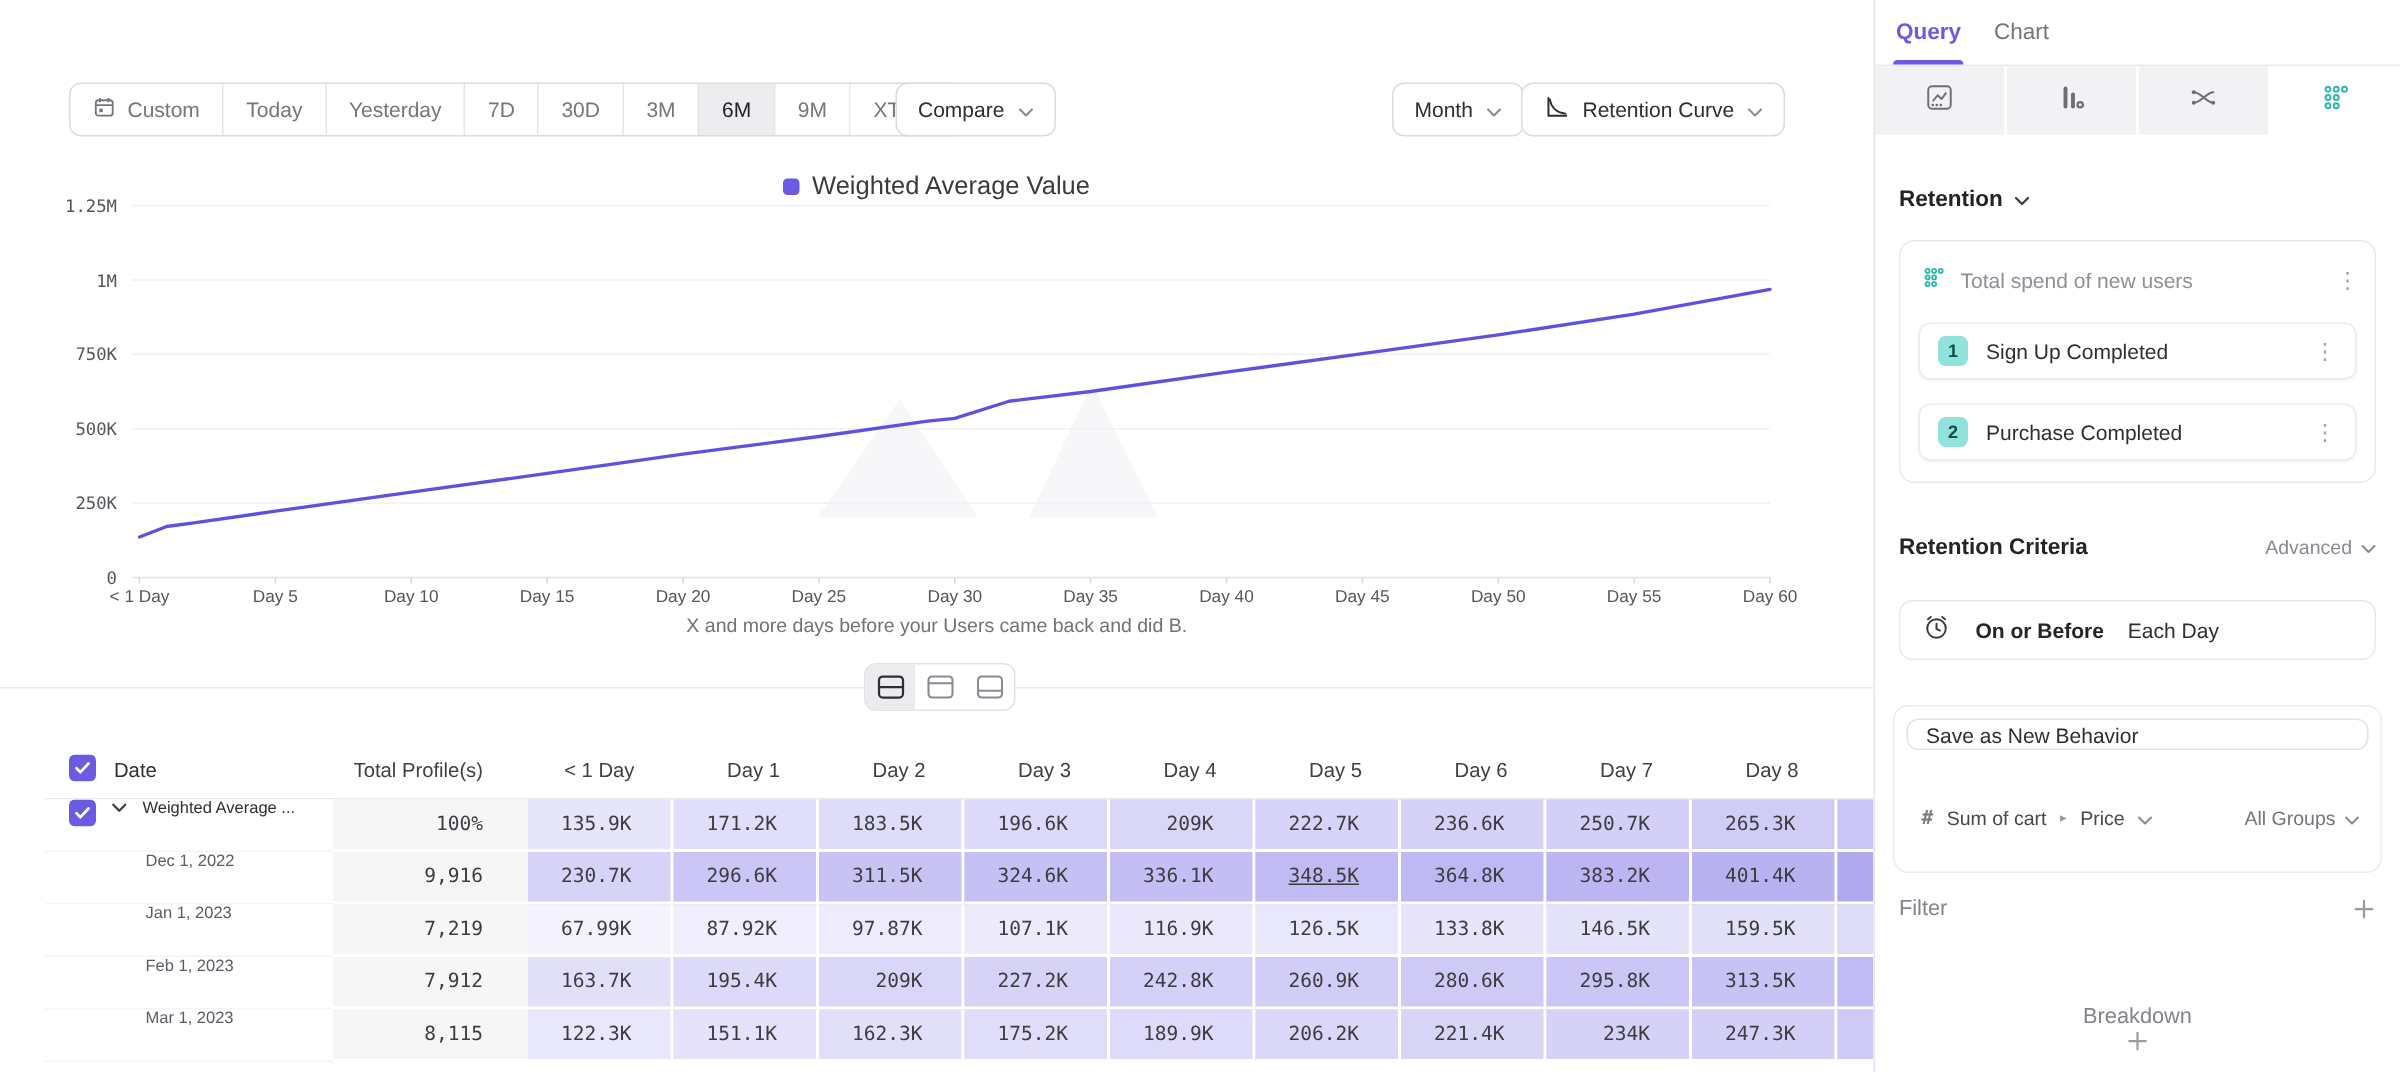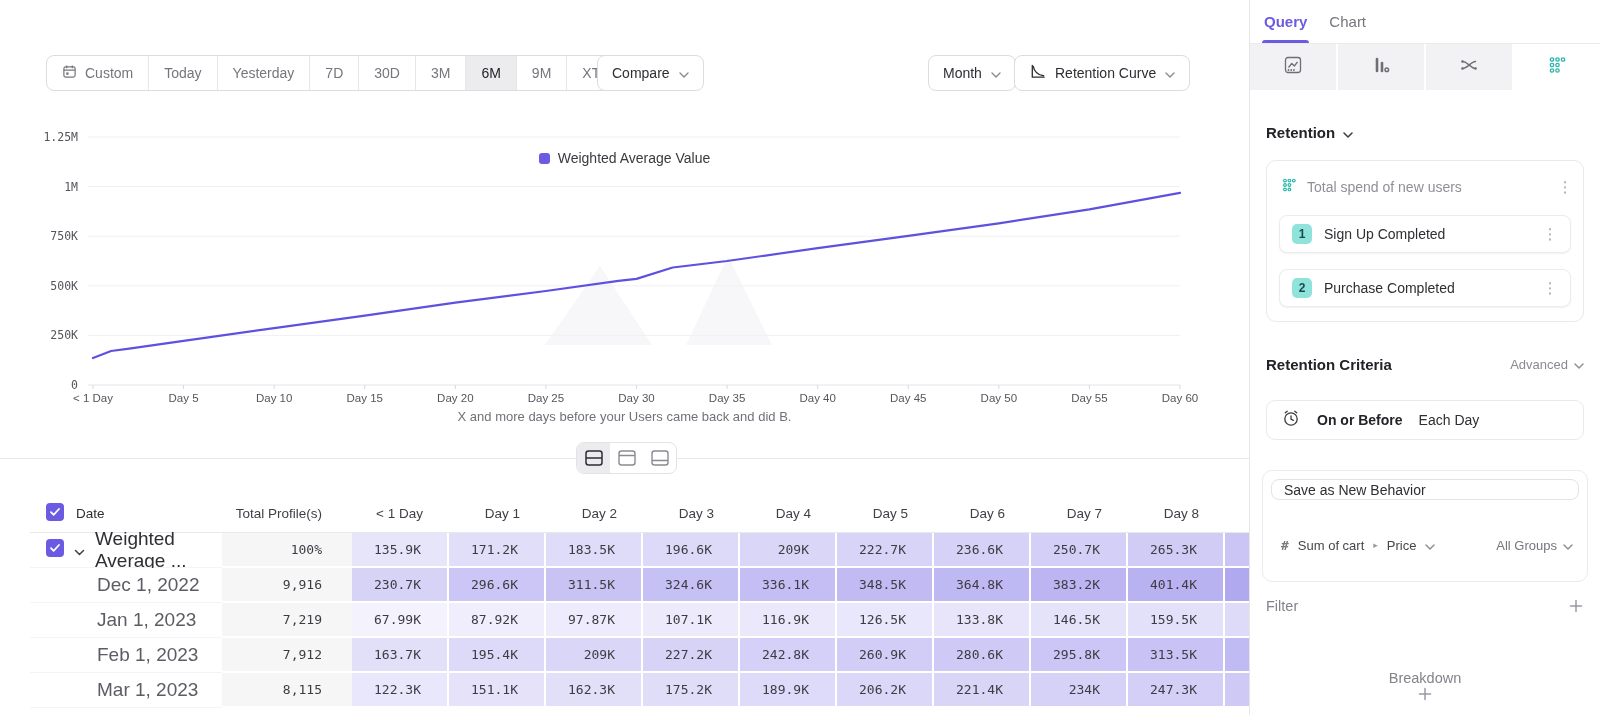--- a/index.html
+++ b/index.html
@@ -16,21 +16,21 @@
          font-size:14px; color:#75757d; border-left:1px solid #e7e7ea; cursor:pointer; white-space:nowrap; }
   .seg:first-child { border-left:none; border-radius:7px 0 0 7px; }
   .seg:last-child { border-radius:0 7px 7px 0; }
   .seg.active { background:#ececef; color:#232328; font-weight:500; }
   .toolbtn { position:absolute; top:55px; height:36px; display:flex; align-items:center; gap:9px;
              border:1px solid #dcdce0; border-radius:8px; background:#fff; padding:0 14px;
              font-size:14px; color:#2e2e33; cursor:pointer; }
 
   
   #legend { position:absolute; top:114px; left:0; width:1249px; display:flex;
-            justify-content:center; align-items:center; gap:8px; font-size:14px; color:#3a3a40;margin-top:36px; }
+            justify-content:center; align-items:center; gap:8px; font-size:17px; color:#3a3a40; }
   #legend .swatch { width:11px; height:11px; border-radius:3px; }
   #chartsvg { position:absolute; top:0; left:0; }
   .ytick { position:absolute; width:70px; left:8px; text-align:right; font-size:11.5px; color:#55555c; }
   .xtick { position:absolute; width:90px; text-align:center; font-size:11.5px; color:#55555c; }
   #caption { position:absolute; top:409px; left:0; width:1249px; text-align:center;
              font-size:13px; color:#71717a; }
   #hr-divider { position:absolute; top:458px; left:0; width:1249px; border-top:1px solid #e8e8ea; }
   #view-toggles { position:absolute; top:442px; left:576px; height:32px; display:flex;
                   background:#fff; border:1px solid #e3e3e6; border-radius:8px; overflow:hidden; }
   .vt { width:33px; display:flex; align-items:center; justify-content:center; cursor:pointer; }
@@ -38,21 +38,21 @@
 
   
   #grid { position:absolute; top:494px; left:30px; width:1219px; height:221px; overflow:hidden;
           display:grid; grid-template-columns:192px 130px repeat(9, 97px) 1fr;
           grid-auto-rows:35px; grid-template-rows:39px; }
   .th { display:flex; align-items:center; font-size:13.5px; color:#3f3f46;
         border-bottom:1px solid #e9e9ec; background:#fff; }
   .th.num { justify-content:flex-end; padding-right:26px; }
   .th.total { padding-right:30px; }
   .th.date { gap:12px; padding-left:16px; color:#2e2e33; font-weight:500; }
-  .cell-date { display:flex; align-items:center; gap:10px; padding-left:16px; font-size:19px;
+  .cell-date { display:flex; align-items:flex-start; gap:10px; padding-left:16px; font-size:11px;
                color:#5c5c64; border-bottom:1px solid #f4f4f6; background:#fff; }
   .cell-date.main { color:#2e2e33; }
   .cell-date.sub { padding-left:67px; }
   .cell-total { display:flex; align-items:center; justify-content:flex-end; padding-right:30px;
                 font-size:13px; color:#3c3c43; background:#f6f6f7;
                 border-bottom:2px solid #fff; font-family:"DejaVu Sans Mono", monospace; }
   .cell-val { display:flex; align-items:center; justify-content:flex-end; padding-right:26px;
               font-size:13px; color:#3c3c43; border-bottom:2px solid #fff; border-right:2px solid #fff;
               font-family:"DejaVu Sans Mono", monospace; }
   .chk { width:18px; height:18px; flex:0 0 18px; cursor:pointer; }
@@ -315,21 +315,21 @@
     <div class="cell-val" style="background: rgba(106, 91, 226, 0.353);"></div>
     <div class="cell-date sub">
       <span>Dec 1, 2022</span>
     </div>
     <div class="cell-total">9,916</div>
     <div class="cell-val" style="background: rgba(106, 91, 226, 0.27);">230.7K</div>
     <div class="cell-val" style="background: rgba(106, 91, 226, 0.35);">296.6K</div>
     <div class="cell-val" style="background: rgba(106, 91, 226, 0.365);">311.5K</div>
     <div class="cell-val" style="background: rgba(106, 91, 226, 0.38);">324.6K</div>
     <div class="cell-val" style="background: rgba(106, 91, 226, 0.396);">336.1K</div>
-    <div class="cell-val" style="background: rgba(106, 91, 226, 0.41);">348.5K</div>
+    <div class="cell-val" style="background: rgba(106, 91, 226, 0.41); text-decoration: underline;">348.5K</div>
     <div class="cell-val" style="background: rgba(106, 91, 226, 0.427);">364.8K</div>
     <div class="cell-val" style="background: rgba(106, 91, 226, 0.45);">383.2K</div>
     <div class="cell-val" style="background: rgba(106, 91, 226, 0.47);">401.4K</div>
     <div class="cell-val" style="background: rgba(106, 91, 226, 0.52);"></div>
     <div class="cell-date sub">
       <span>Jan 1, 2023</span>
     </div>
     <div class="cell-total">7,219</div>
     <div class="cell-val" style="background: rgba(106, 91, 226, 0.08);">67.99K</div>
     <div class="cell-val" style="background: rgba(106, 91, 226, 0.1);">87.92K</div>

